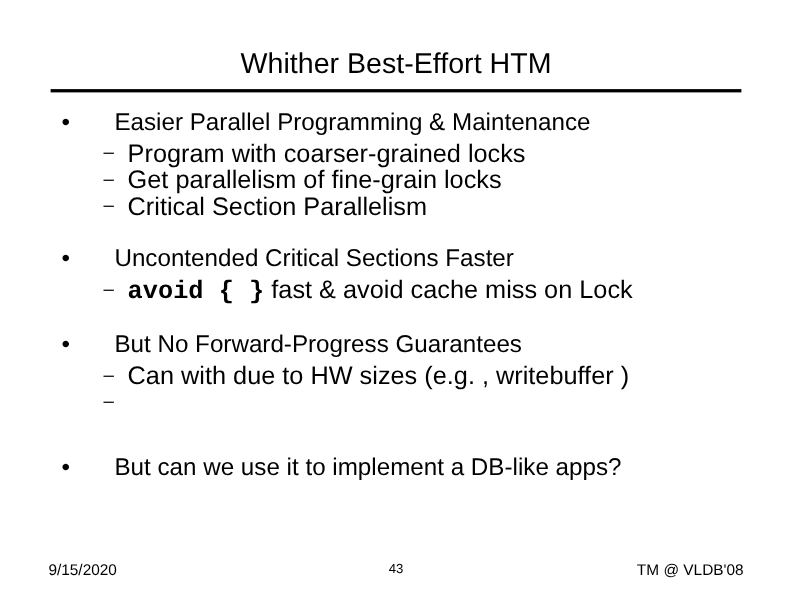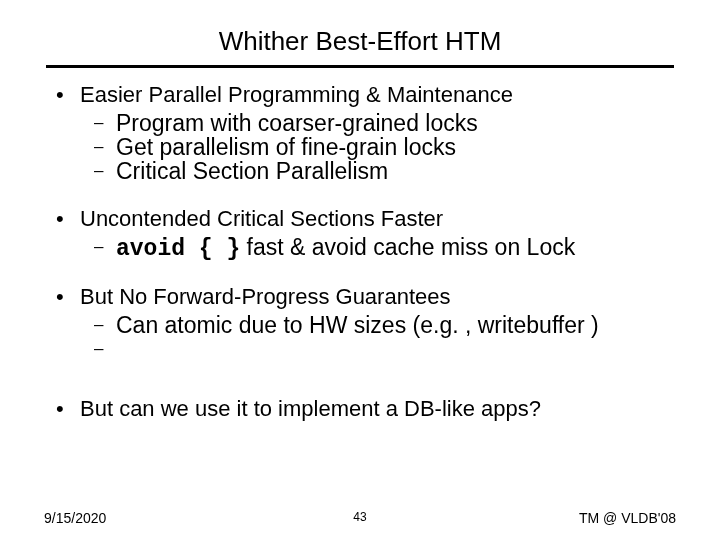--- a/index.html
+++ b/index.html
@@ -1,25 +1,25 @@
 <!DOCTYPE html>
 <html><head>
 <meta charset="utf-8">
 <style>
   * { margin: 0; padding: 0; box-sizing: border-box; }
   html, body { width: 720px; height: 540px; background: #fff; font-family: Arial, Helvetica, sans-serif; color: #000; }
   .slide { width: 720px; height: 540px; position: relative; padding: 0 38px; }
-  .title { text-align: center; font-size: 26px; padding-top: 26px; padding-bottom: 8px; }
+  .title { text-align: center; font-size: 26px; padding-top: 42px; padding-bottom: 8px; }
   .rule { border: 0; border-top: 3px solid #000; margin: 0 8px 14px 8px; }
   .content { padding: 0 18px; }
   ul.level1 { list-style: none; }
   ul.level1 > li { margin-bottom: 24px; }
   .b1 { display: flex; align-items: flex-start; }
   .b1 .dot { font-size: 22px; line-height: 26px; width: 24px; flex-shrink: 0; }
-  .b1 .text { font-size: 22px; line-height: 26px; }
+  .b1 .text { font-size: 22px; line-height: 26px; margin-left: 24px; }
   ul.level2 { list-style: none; margin-top: 4px; margin-left: 38px; }
   ul.level2 > li { display: flex; align-items: flex-start; margin-bottom: 2px; }
   .b2dash { font-size: 17px; line-height: 22px; width: 22px; flex-shrink: 0; }
   .b2text { font-size: 23px; line-height: 22px; }
   .mono { font-family: "Courier New", Courier, monospace; font-weight: bold; }
   .footer { position: absolute; left: 0; right: 0; bottom: 14px; padding: 0 44px; font-size: 14px; display: flex; align-items: flex-start; justify-content: space-between; }
   .footer .center { position: absolute; left: 50%; transform: translateX(-50%); font-size: 12px; }
 </style>
 </head>
 <body>
@@ -67,21 +67,21 @@
       </li>
 
       <li>
         <div class="b1">
           <span class="dot">•</span>
           <span class="text">But No Forward-Progress Guarantees</span>
         </div>
         <ul class="level2">
           <li>
             <span class="b2dash">–</span>
-            <span class="b2text">Can atomic due to HW sizes (e.g. , writebuffer )</span>
+            <span class="b2text">Can with due to HW sizes (e.g. , writebuffer )</span>
           </li>
           <li>
             <span class="b2dash">–</span>
           </li>
         </ul>
       </li>
 
       <li style="margin-top:36px;">
         <div class="b1">
           <span class="dot">•</span>

